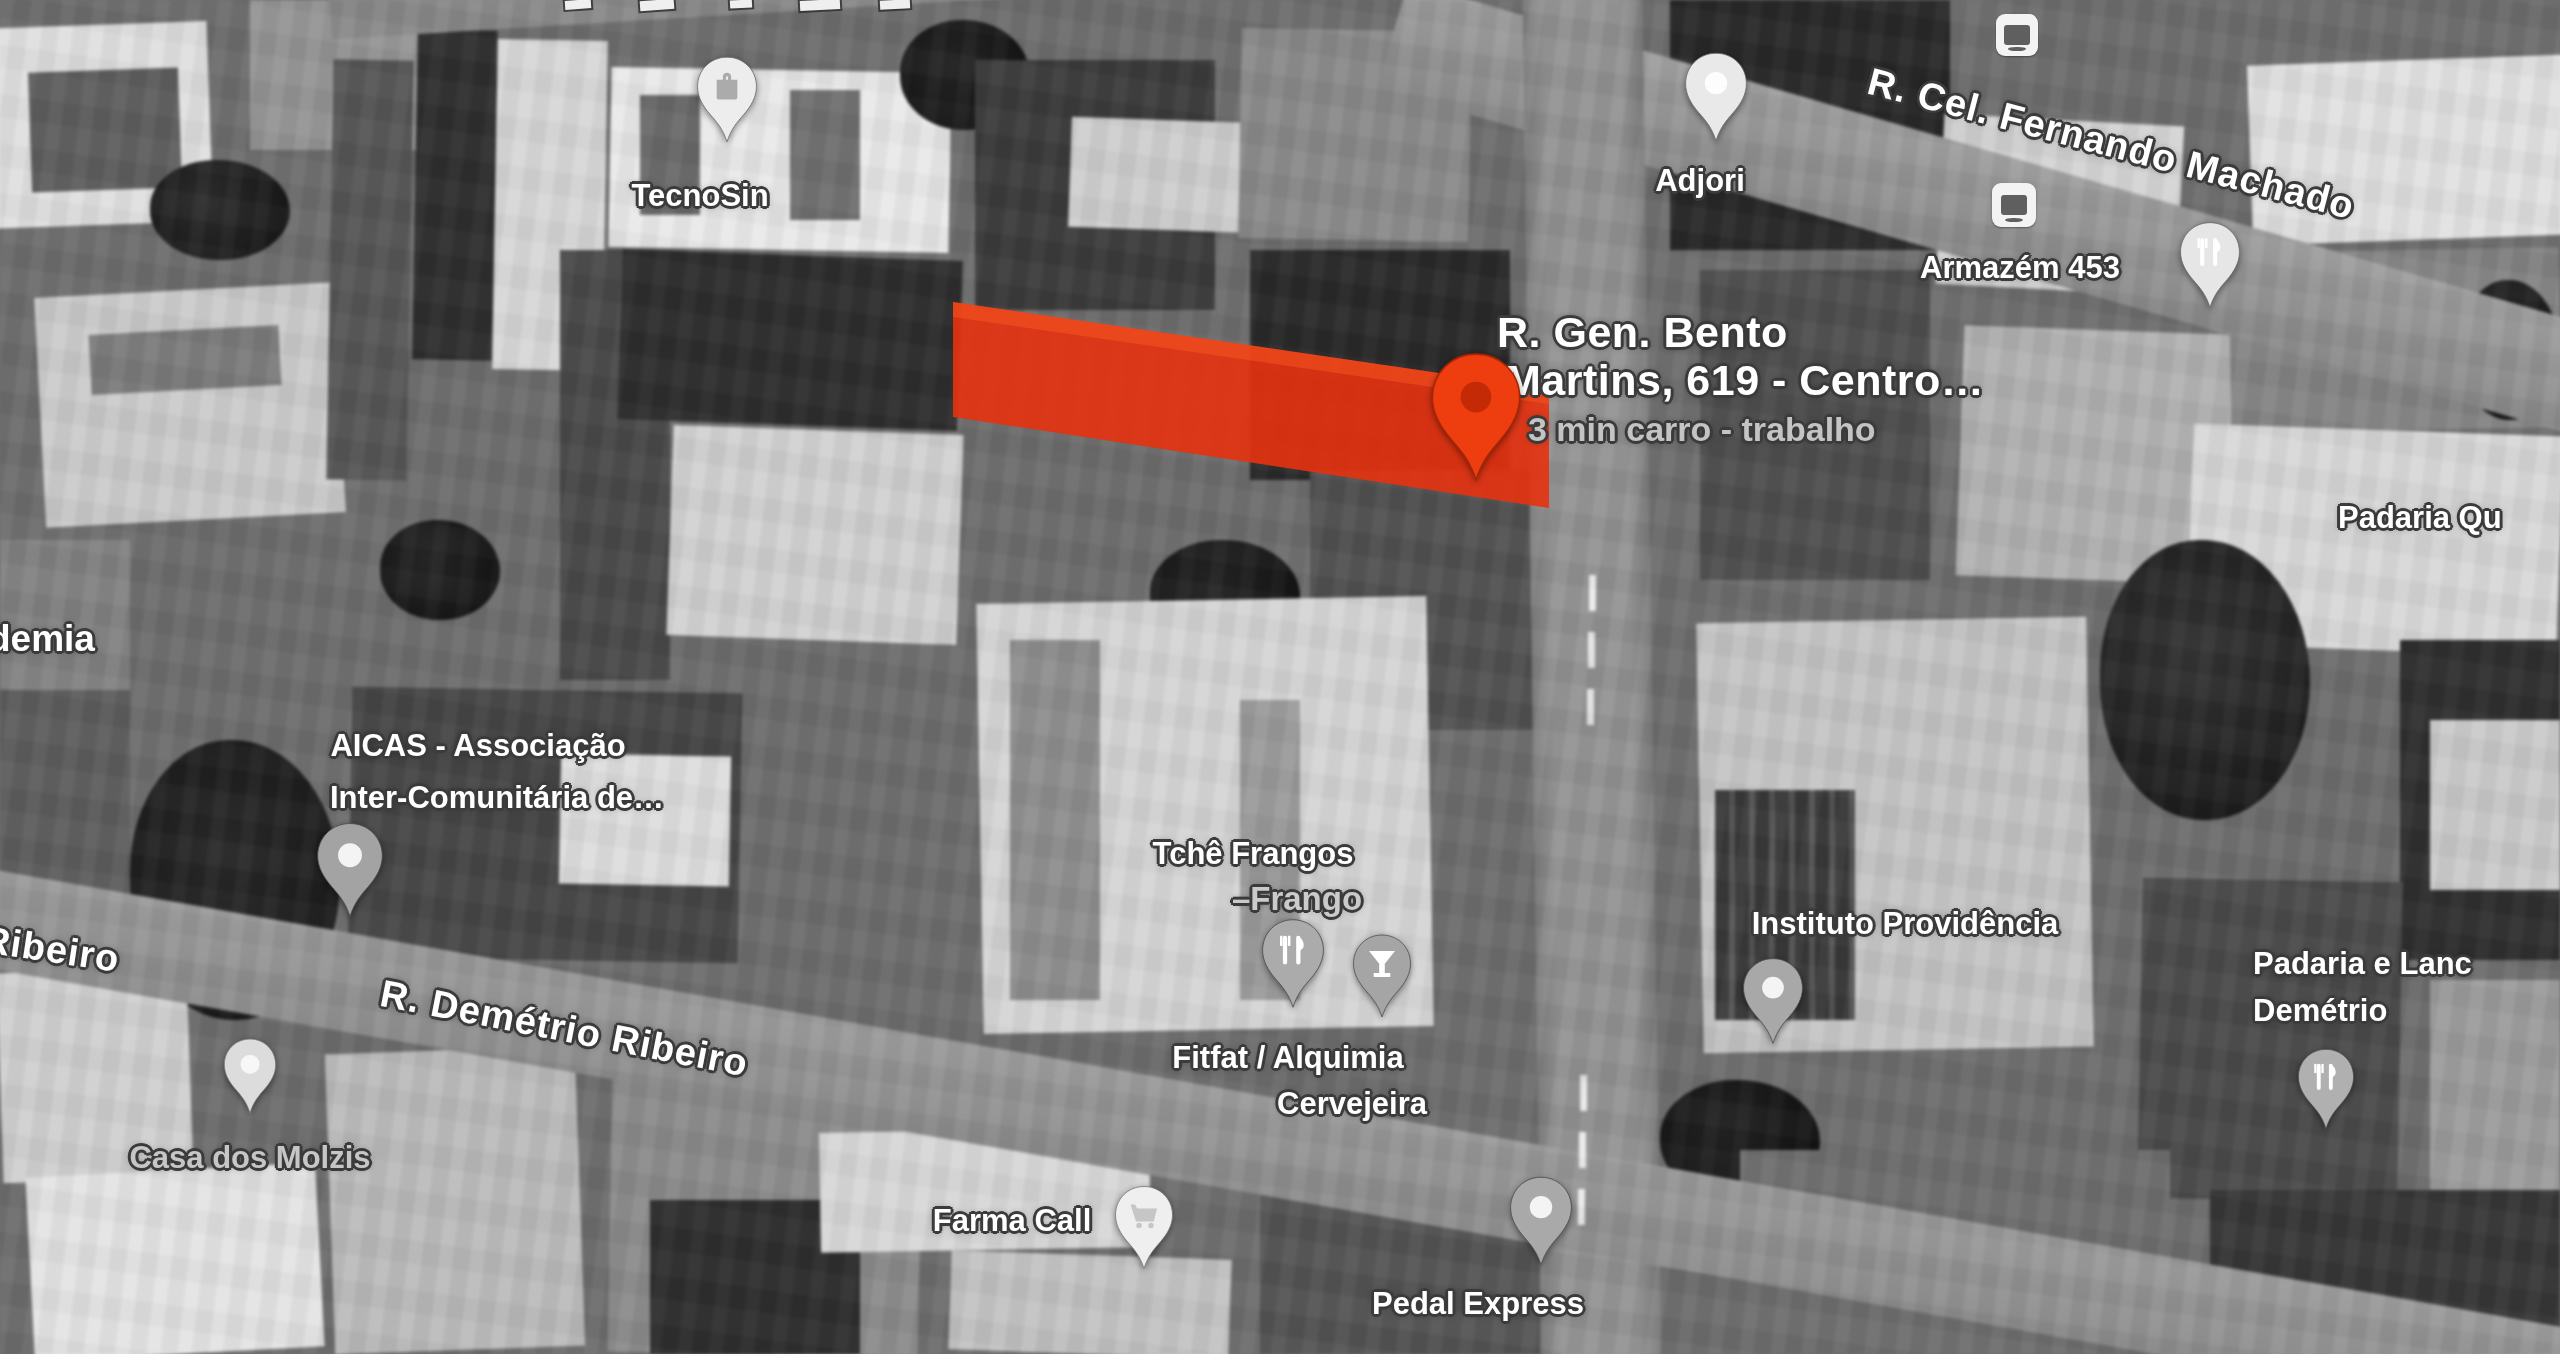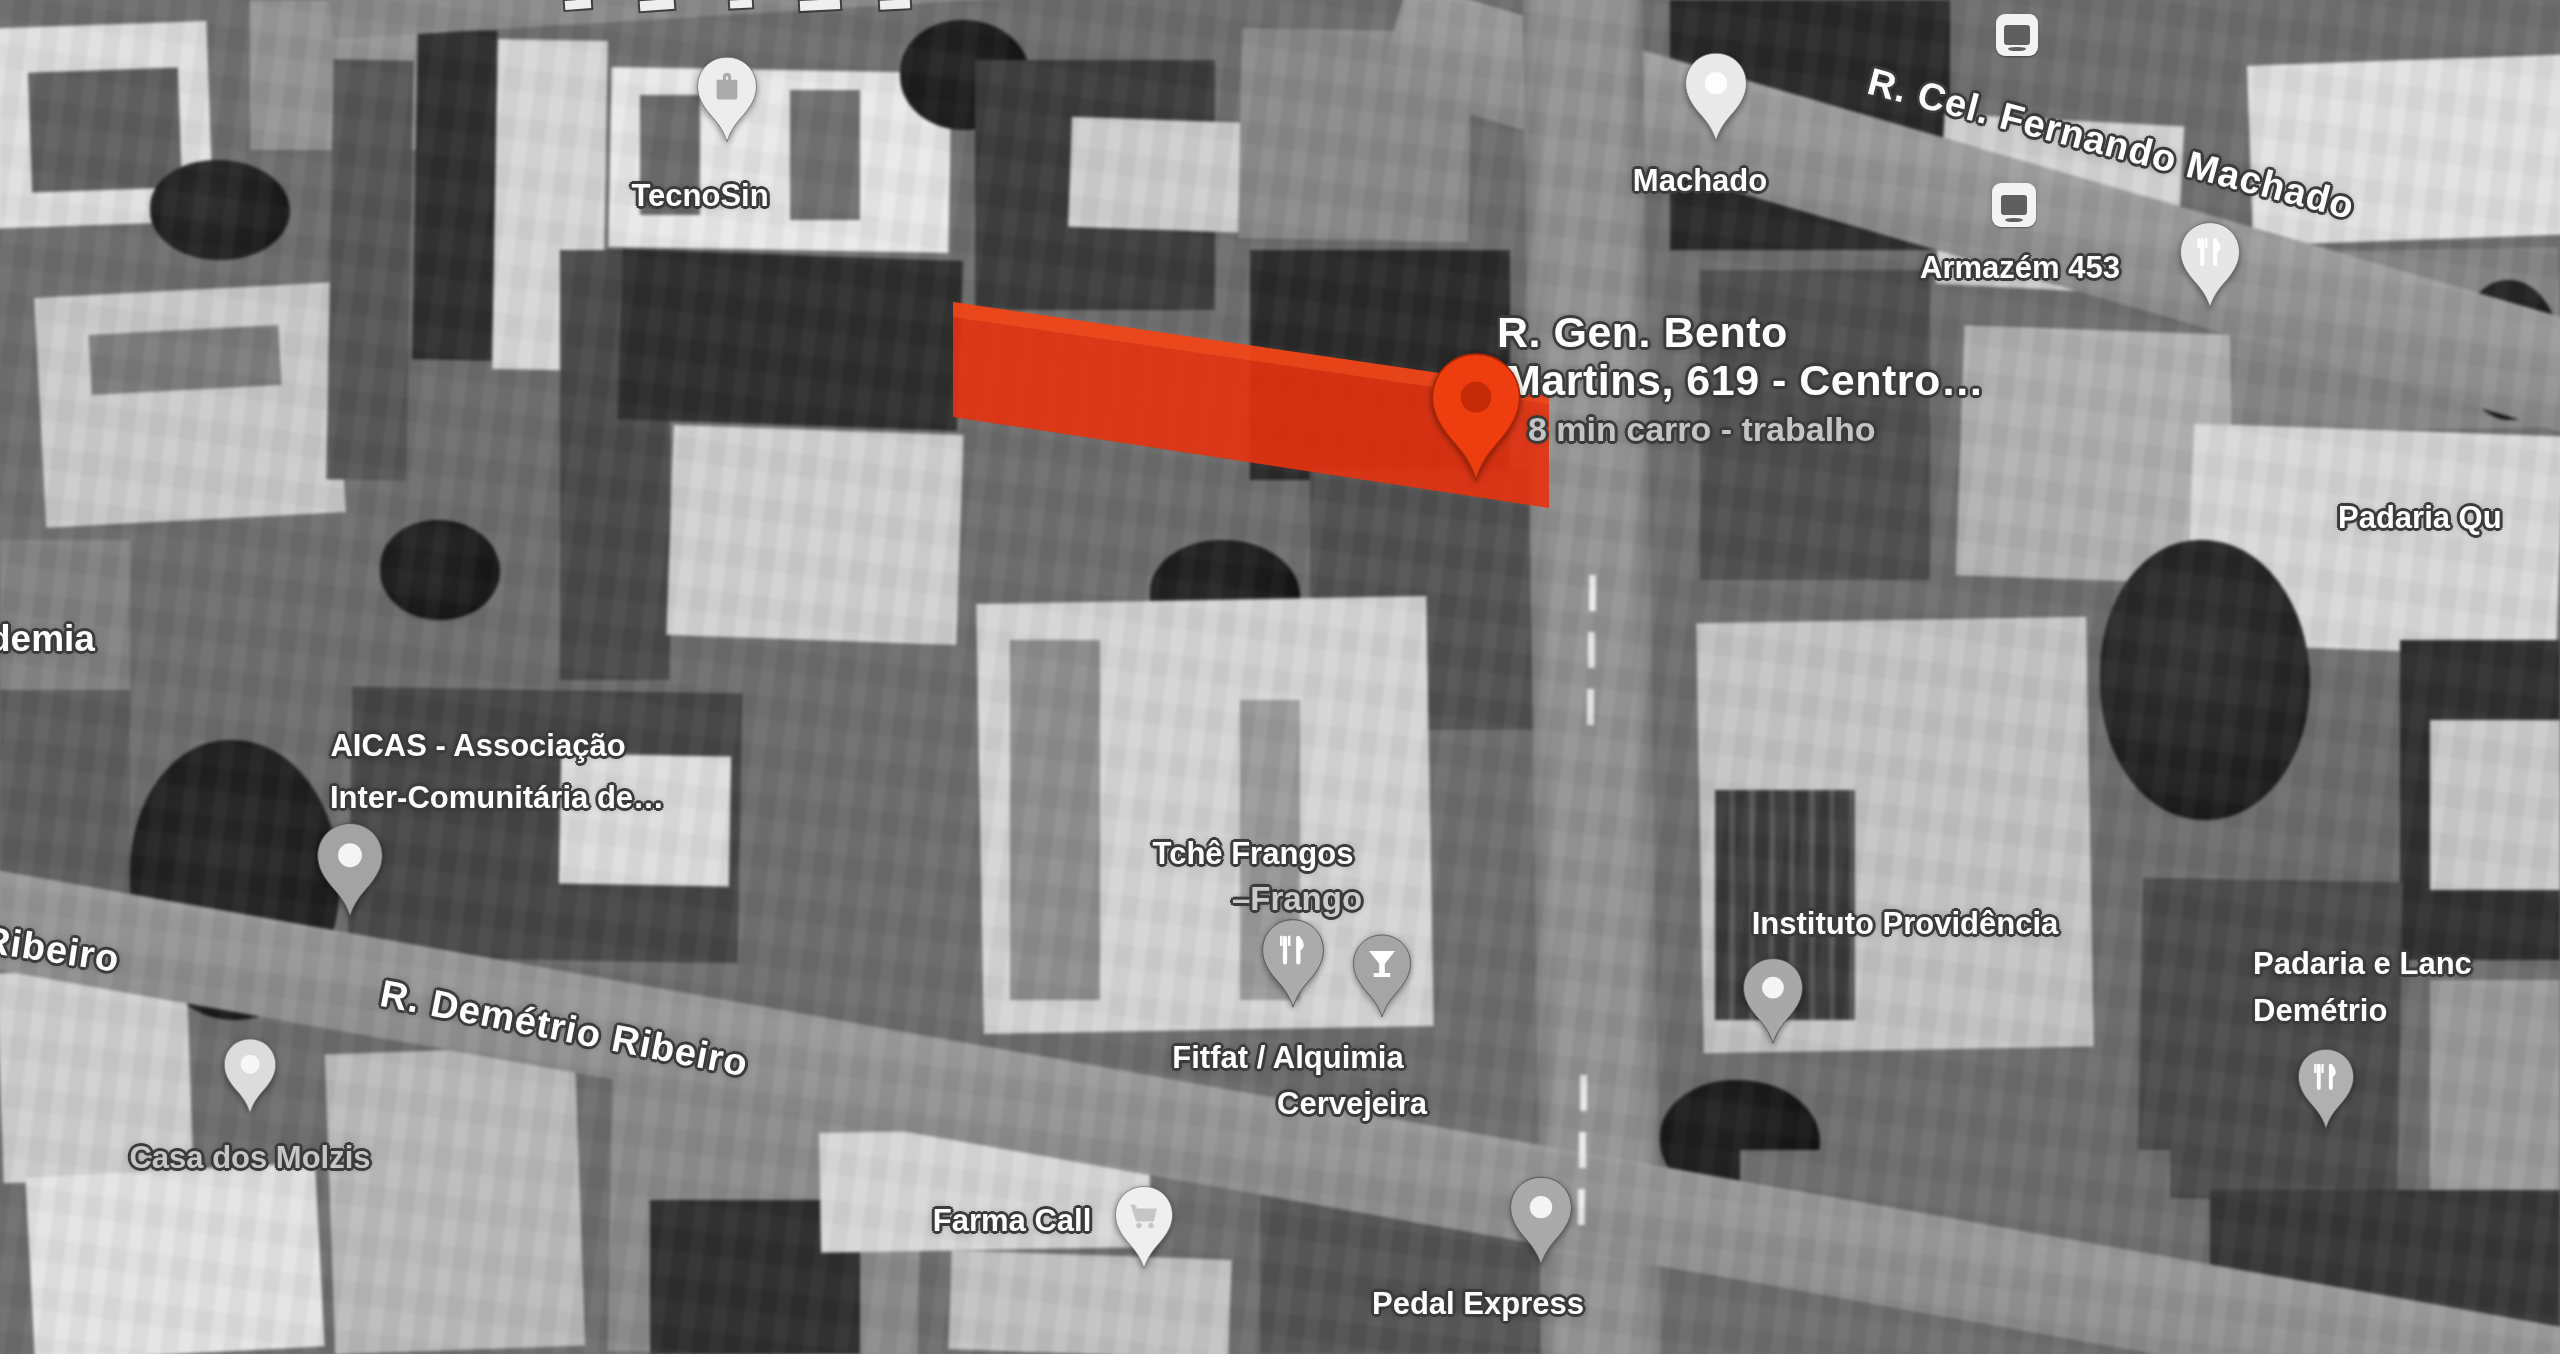--- a/index.html
+++ b/index.html
@@ -164,24 +164,24 @@
     <div class="frag" style="left:730px;top:0;width:22px;height:8px;transform:rotate(-3deg)"></div>
     <div class="frag" style="left:800px;top:0;width:40px;height:10px;transform:rotate(-3deg)"></div>
     <div class="frag" style="left:880px;top:0;width:30px;height:9px;transform:rotate(-3deg)"></div>
 
     <div class="olabel streetname" style="left:1874px;top:60px;transform:rotate(14.6deg);transform-origin:left top">R. Cel. Fernando Machado</div>
     <div class="olabel streetname" style="left:385px;top:972px;transform:rotate(11deg);transform-origin:left top">R. Demétrio Ribeiro</div>
     <div class="olabel streetname" style="left:-14px;top:918px;transform:rotate(8.5deg);transform-origin:left top">Ribeiro</div>
 
     <div class="olabel addr" style="left:1497px;top:308px">R. Gen. Bento</div>
     <div class="olabel addr" style="left:1505px;top:356px">Martins, 619 - Centro…</div>
-    <div class="olabel commute" style="left:1528px;top:410px">8 min carro - trabalho</div>
+    <div class="olabel commute" style="left:1528px;top:410px">3 min carro - trabalho</div>
 
     <div class="olabel poi" style="left:700px;top:178px">TecnoSin</div>
-    <div class="olabel poi" style="left:1700px;top:163px">Machado</div>
+    <div class="olabel poi" style="left:1700px;top:163px">Adjori</div>
     <div class="olabel poi" style="left:2020px;top:250px">Armazém 453</div>
     <div class="olabel poi" style="left:2338px;top:500px;transform:none">Padaria Qu</div>
     <div class="olabel poi" style="left:-12px;top:618px;transform:none;font-size:37px">demia</div>
     <div class="olabel poi" style="left:478px;top:728px">AICAS - Associação</div>
     <div class="olabel poi" style="left:497px;top:780px">Inter-Comunitária de…</div>
     <div class="olabel poi" style="left:1253px;top:836px">Tchê Frangos</div>
     <div class="olabel poi sub" style="left:1297px;top:880px">–Frango</div>
     <div class="olabel poi" style="left:1288px;top:1040px">Fitfat / Alquimia</div>
     <div class="olabel poi" style="left:1352px;top:1086px">Cervejeira</div>
     <div class="olabel poi" style="left:1905px;top:906px">Instituto Providência</div>

